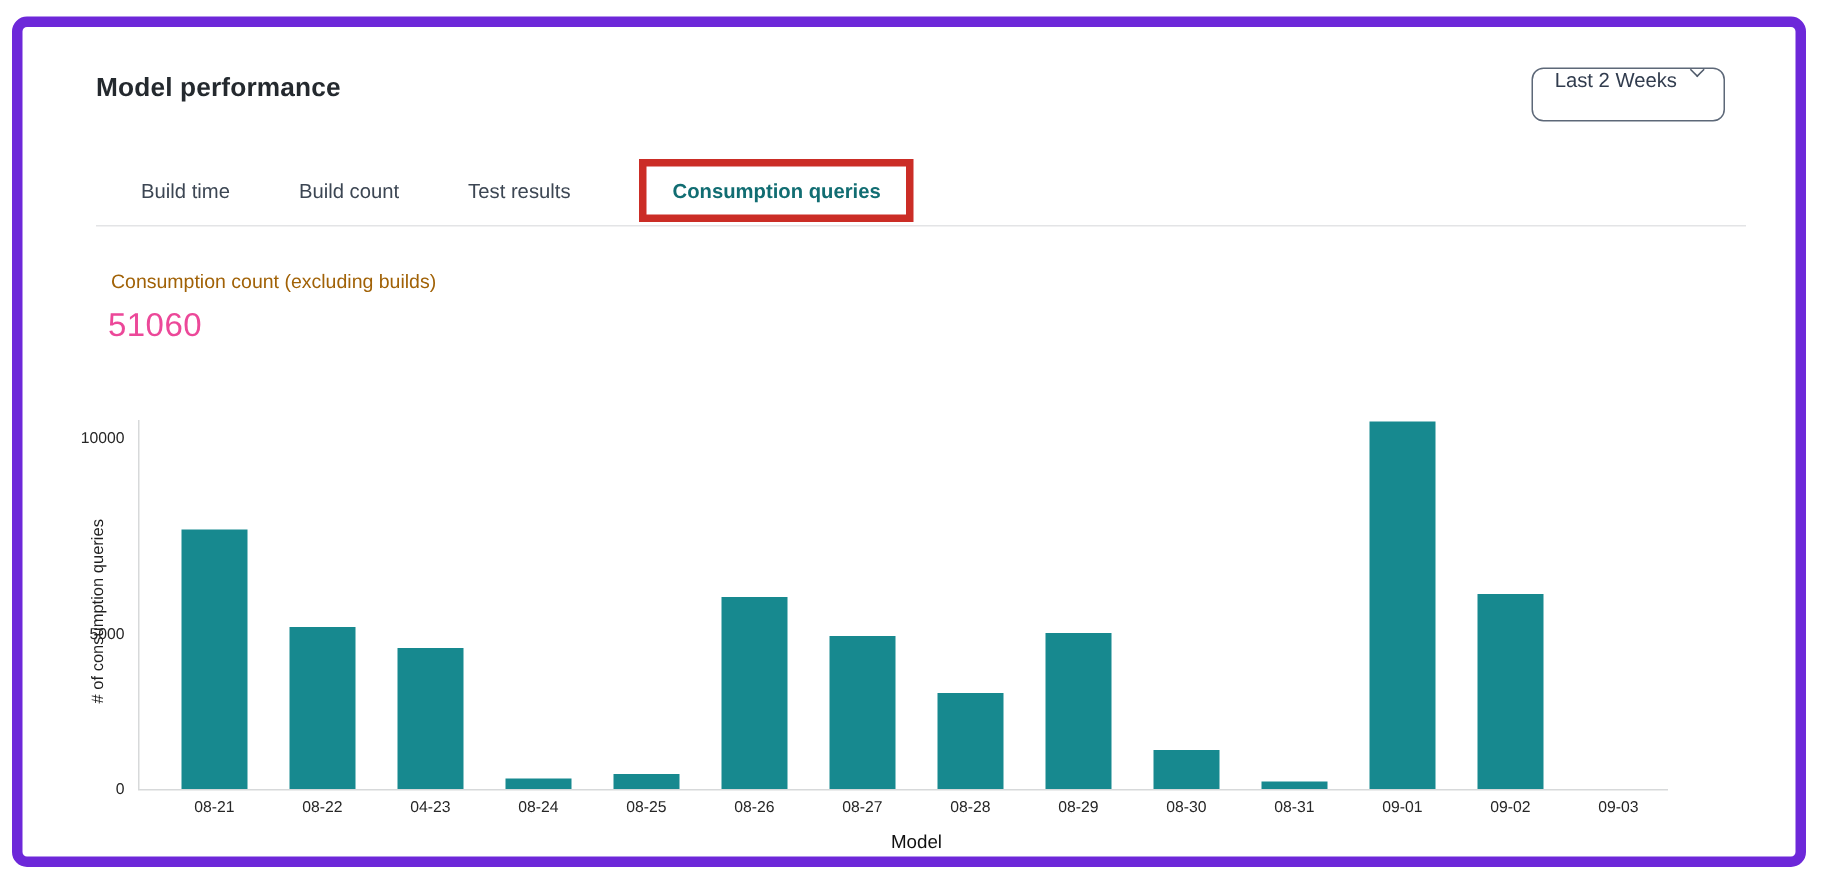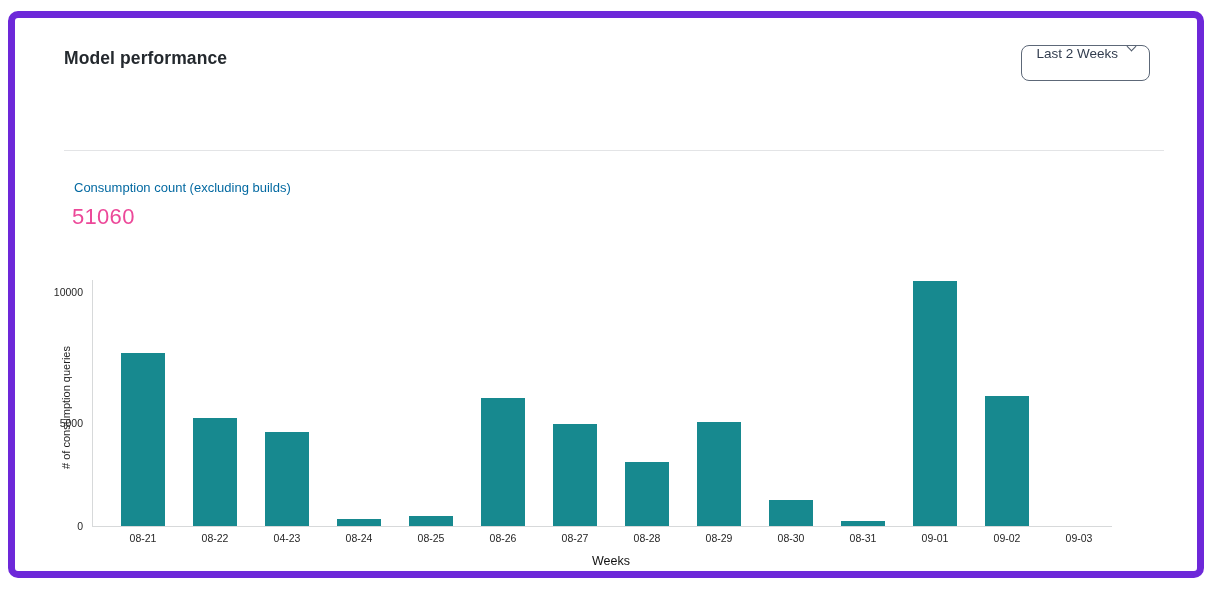--- a/index.html
+++ b/index.html
@@ -22,21 +22,21 @@
   .tabs { position:absolute; left:79px; top:88px; height:42px;
           display:flex; align-items:center; gap:46px; }
   .tab { font-size:13.5px; color:#3c4653; white-space:nowrap; cursor:pointer; }
   .red-box { border-style:solid; border-width:5px; padding:0 17px;
              height:42px; display:flex; align-items:center; }
   .tab.active { font-weight:700; }
   .tab-divider { position:absolute; left:49px; top:132px; width:1100px;
                  height:1px; background:#e3e4e6; }
 
   .metric-label { position:absolute; left:59px; top:162px; font-size:13px;
-                  color:#0369a1; }
+                  color:#a16207; }
   .metric-value { position:absolute; left:57px; top:186px; font-size:22px;
                   font-weight:500; color:#ec4899; letter-spacing:.3px; }
 
   .chart { position:absolute; left:0; top:251px; width:1196px; height:310px; }
   .y-axis-title { position:absolute; left:-33px; top:131px; width:170px;
                   height:15px; text-align:center; font-size:11px; color:#1f1f1f;
                   transform:rotate(-90deg); }
   .ytick { position:absolute; left:0; width:68px; text-align:right;
            font-size:10.5px; color:#262626; line-height:14px; }
   .y-axis-line { position:absolute; left:77px; top:11px; width:1px;
@@ -58,20 +58,28 @@
 
 <div class="card">
 
   <div class="page-title">Model performance</div>
 
   <div class="range-btn">
     <span>Last 2 Weeks</span>
     <span class="chev"></span>
   </div>
 
+  <div class="tabs">
+    <span class="tab">Build time</span>
+    <span class="tab">Build count</span>
+    <span class="tab">Test results</span>
+    <span class="red-box" style="border-color: rgb(203, 45, 38);">
+      <span class="tab active" style="color: rgb(17, 109, 114);">Consumption queries</span>
+    </span>
+  </div>
   <div class="tab-divider"></div>
 
   <div class="metric-label">Consumption count (excluding builds)</div>
   <div class="metric-value">51060</div>
 
   <div class="chart">
     <div class="y-axis-title"># of consumption queries</div>
     <div>
         <div class="ytick" style="top: 250px;">0</div>
         <div class="ytick" style="top: 147px;">5000</div>
@@ -130,16 +138,16 @@
         <div class="xlab">08-26</div>
         <div class="xlab">08-27</div>
         <div class="xlab">08-28</div>
         <div class="xlab">08-29</div>
         <div class="xlab">08-30</div>
         <div class="xlab">08-31</div>
         <div class="xlab">09-01</div>
         <div class="xlab">09-02</div>
         <div class="xlab">09-03</div>
       </div>
-    <div class="x-axis-title">Weeks</div>
+    <div class="x-axis-title">Model</div>
   </div>
 
 </div>
 
 </body></html>

